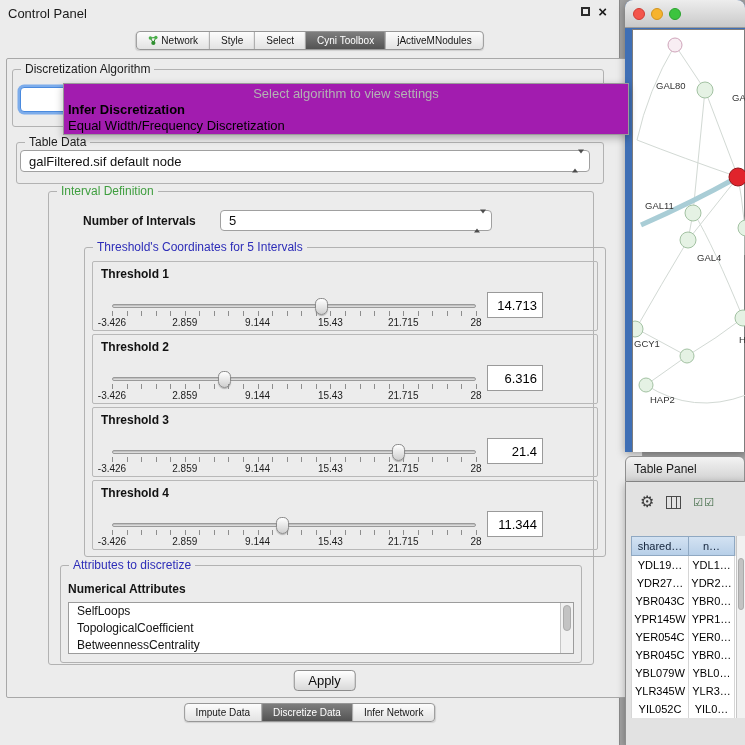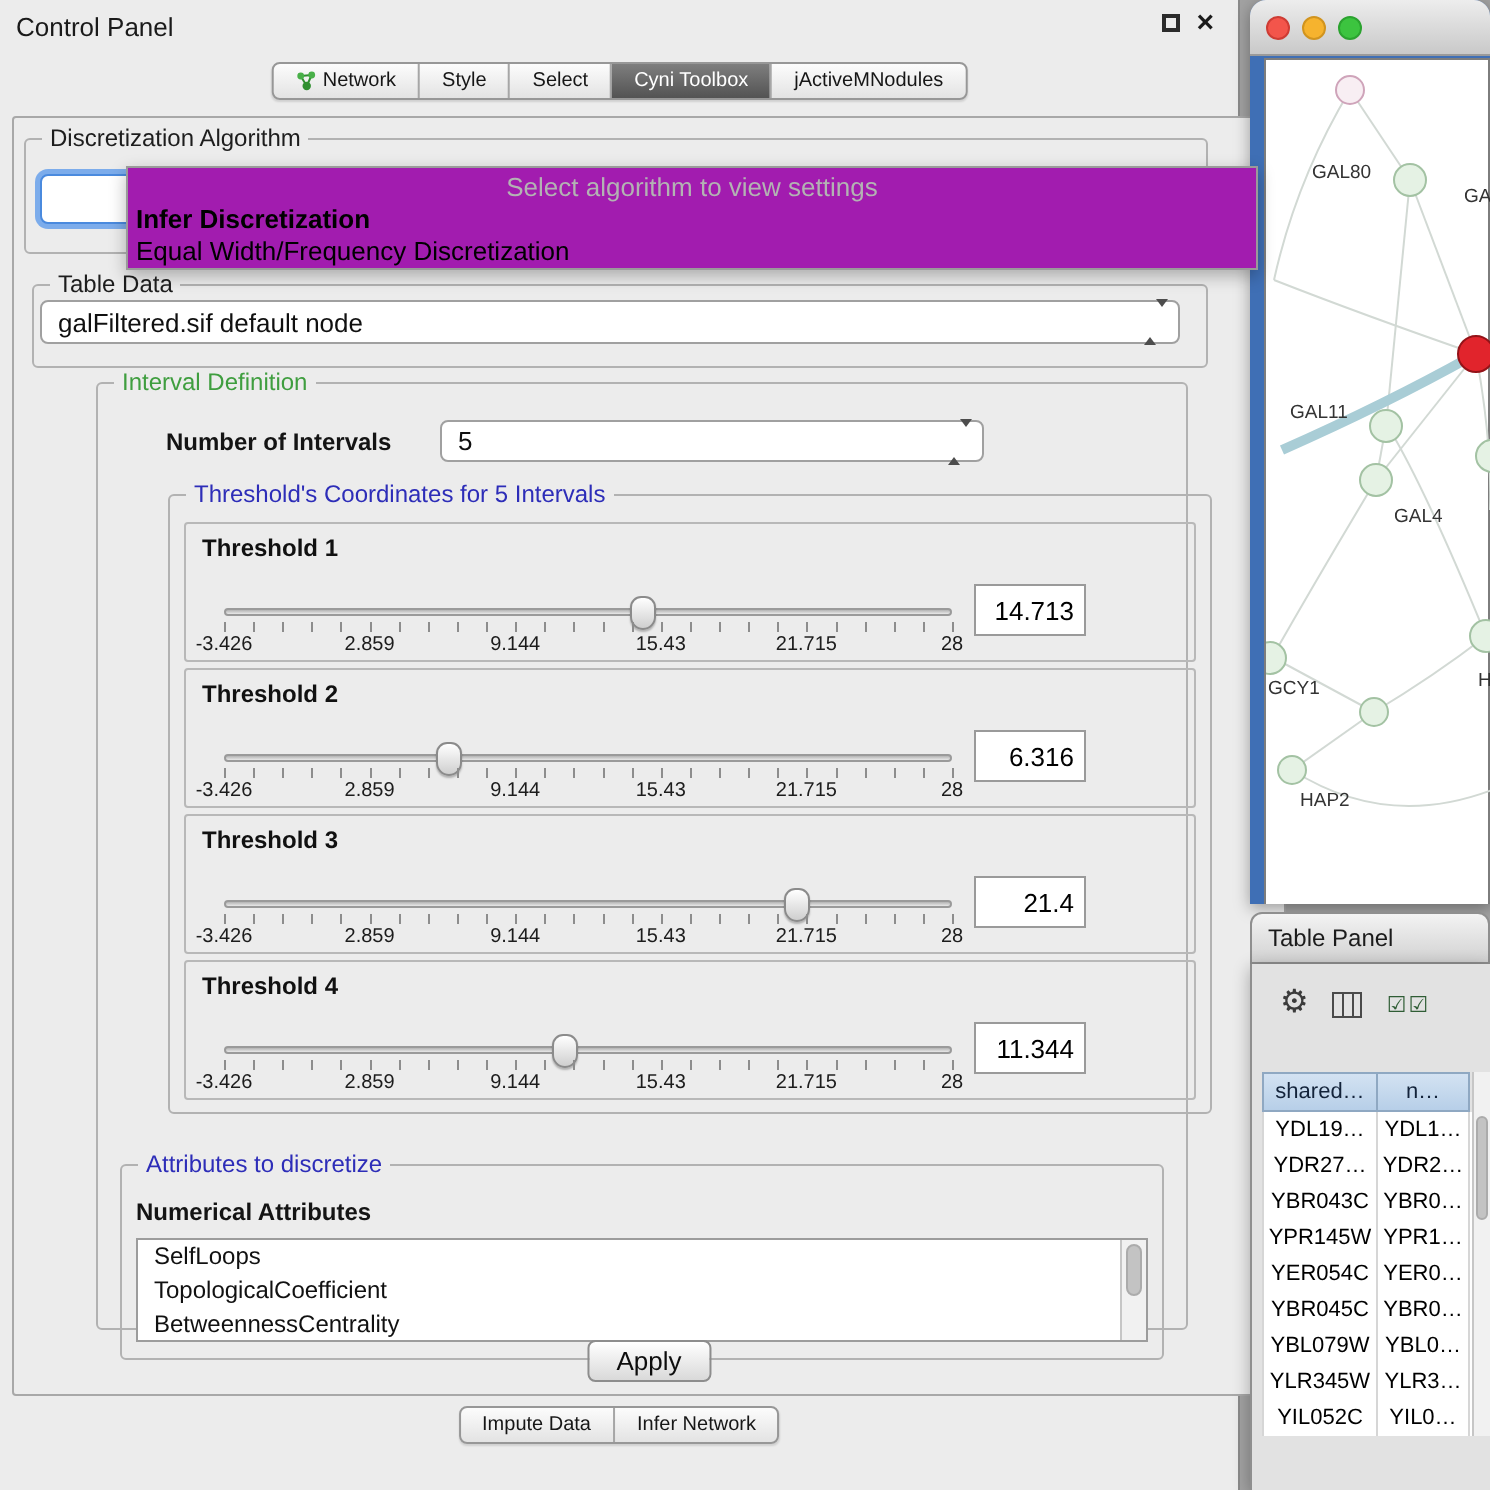--- a/index.html
+++ b/index.html
@@ -276,40 +276,43 @@
               <span class="sl2">9.144</span>
               <span class="sl3">15.43</span>
               <span class="sl4">21.715</span>
               <span class="sl5">28</span>
             </div>
           </div>
           <input class="value-box" readonly="" value="11.344" style="">
         </div>
       </div>
 
-      <div class="groupbox" style="left:11px; top:373px; width:522px; height:98px;margin-top:17px;">
+      <div class="groupbox" style="left:11px; top:373px; width:522px; height:98px;">
         <span class="gtitle blue">Attributes to discretize</span>
         <span class="plain-label bold" style="left:7px; top:16px;text-align:center;">Numerical Attributes</span>
         <div id="attr-list">
           <div class="item">SelfLoops</div>
           <div class="item">TopologicalCoefficient</div>
           <div class="item">BetweennessCentrality</div>
           <div class="vscroll" style="right:0; top:0; width:13px; height:50px;">
             <div class="vthumb" style="top:2px; height:26px;"></div>
           </div>
         </div>
       </div>
     </div>
 
     <button class="apply-btn">Apply</button>
   </div>
 
   <div class="seg-tabs" id="bottom-tabs">
     <div class="seg">
       <span>Impute Data</span>
+    </div>
+    <div class="seg selected">
+      <span>Discretize Data</span>
     </div>
     <div class="seg">
       <span>Infer Network</span>
     </div>
   </div>
 </div>
 
 <div id="network-window">
   <div id="network-titlebar">
     <span class="traffic t-red"></span>

